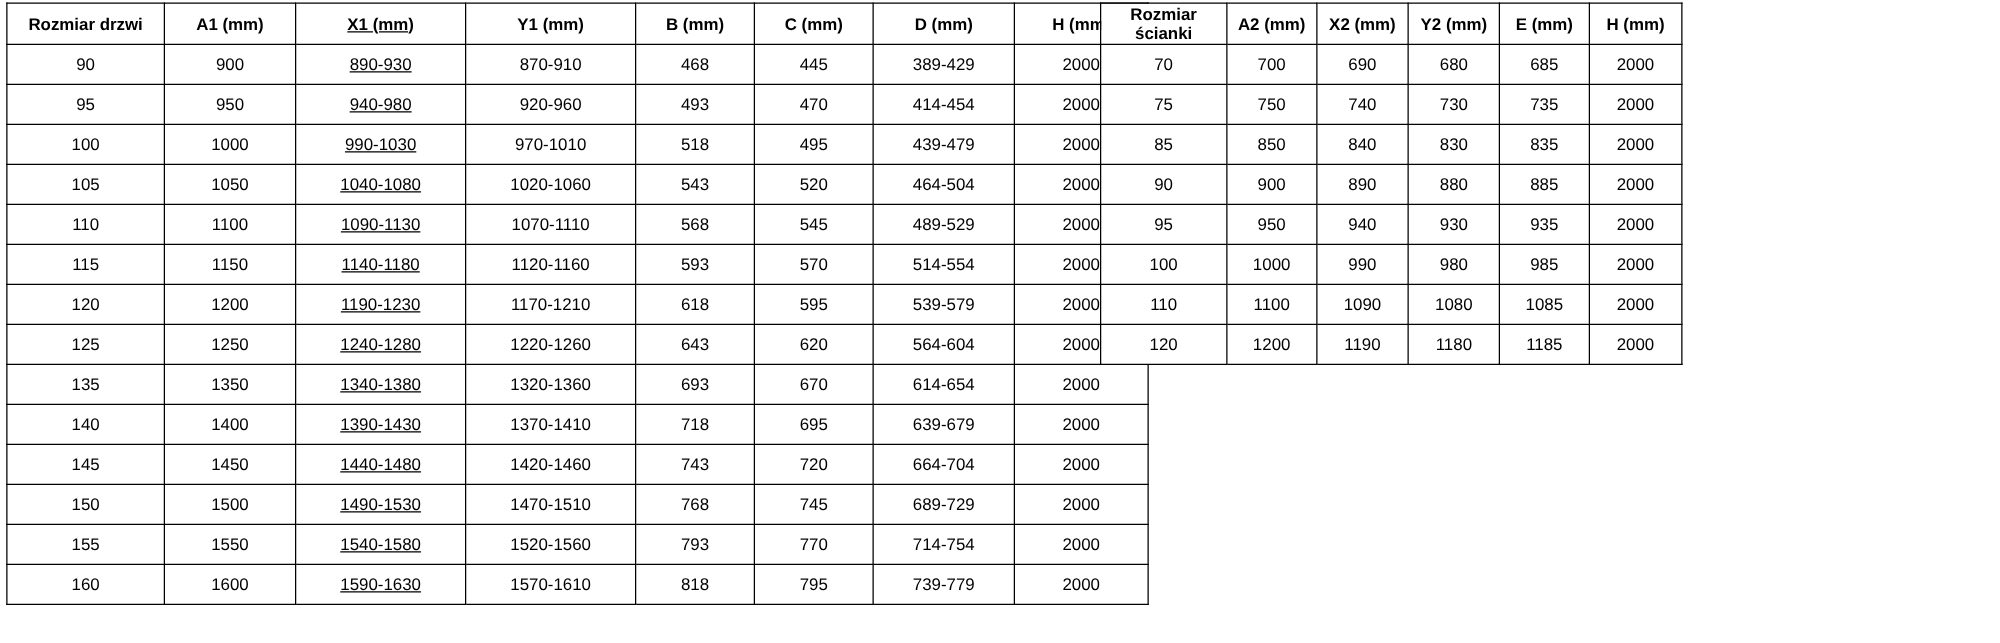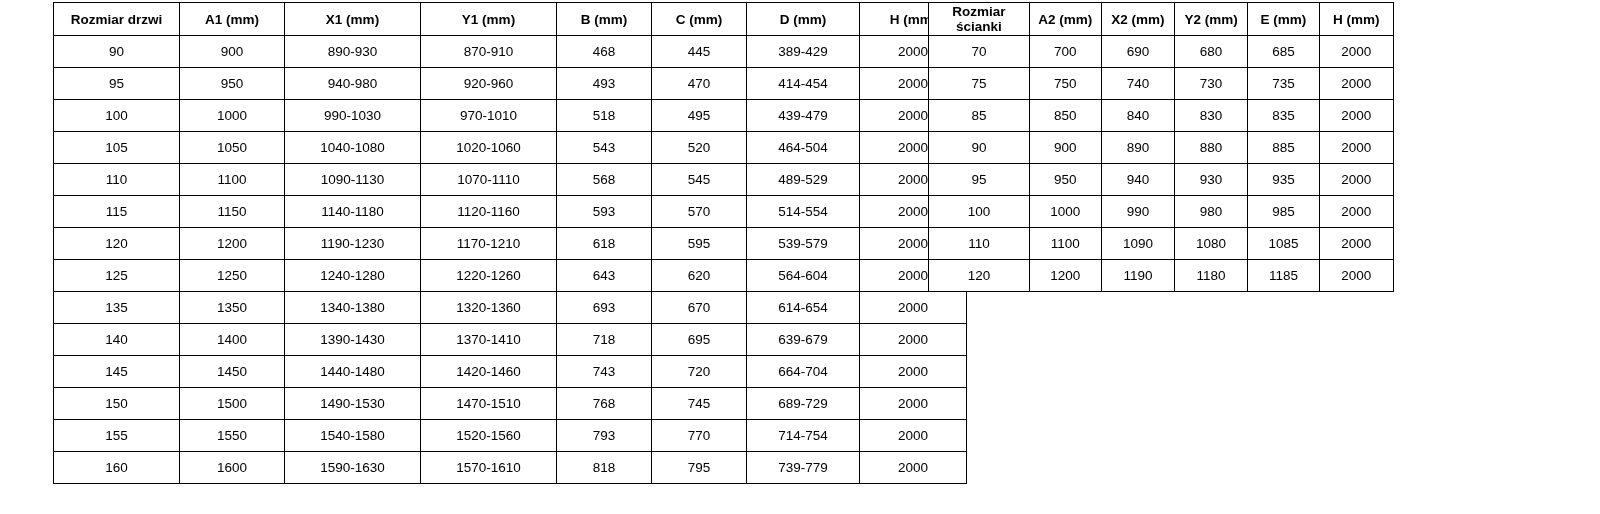--- a/index.html
+++ b/index.html
@@ -11,21 +11,20 @@
     width: 1600px;
     height: 514px;
     font-family: "Liberation Sans", sans-serif;
     color: #000000;
     overflow: hidden;
   }
   .page {
     position: relative;
     width: 1346px;
     height: 514px;
-    margin-left: 48px;
   }
   .table-wrap {
     position: absolute;
     top: 0;
   }
   #doors-wrap {
     left: 5px;
     top: 2px;
   }
   #walls-wrap {
@@ -48,21 +47,21 @@
     font-weight: bold;
     height: 32px;
   }
   td {
     font-weight: normal;
     height: 31px;
   }
   
   #doors-table th:nth-child(1), #doors-table td:nth-child(1) { width: 125px; }
   #doors-table th:nth-child(2), #doors-table td:nth-child(2) { width: 104px; }
-  #doors-table th:nth-child(3), #doors-table td:nth-child(3) { width: 135px; }
+  #doors-table th:nth-child(3), #doors-table td:nth-child(3) { width: 135px; text-decoration: underline; }
   #doors-table th:nth-child(4), #doors-table td:nth-child(4) { width: 135px; text-align: center; }
   #doors-table th:nth-child(5), #doors-table td:nth-child(5) { width: 94px; }
   #doors-table th:nth-child(6), #doors-table td:nth-child(6) { width: 94px; }
   #doors-table th:nth-child(7), #doors-table td:nth-child(7) { width: 112px; }
   #doors-table th:nth-child(8), #doors-table td:nth-child(8) { width: 106px; }
   
   #walls-table th:nth-child(1), #walls-table td:nth-child(1) { width: 140px; }
   #walls-table th:nth-child(2), #walls-table td:nth-child(2) { width: 104px; text-align: center; }
   #walls-table th:nth-child(3), #walls-table td:nth-child(3) { width: 106px; }
   #walls-table th:nth-child(4), #walls-table td:nth-child(4) { width: 106px; text-align: center; }

